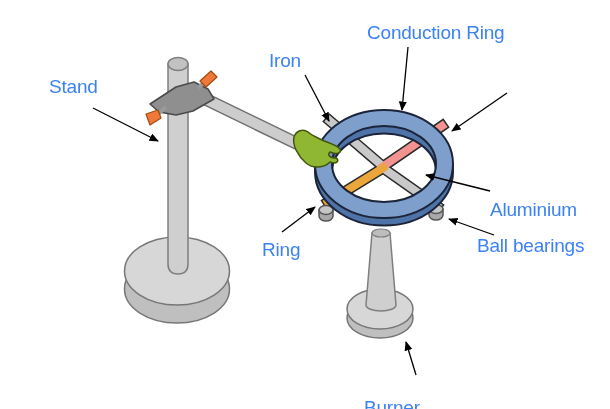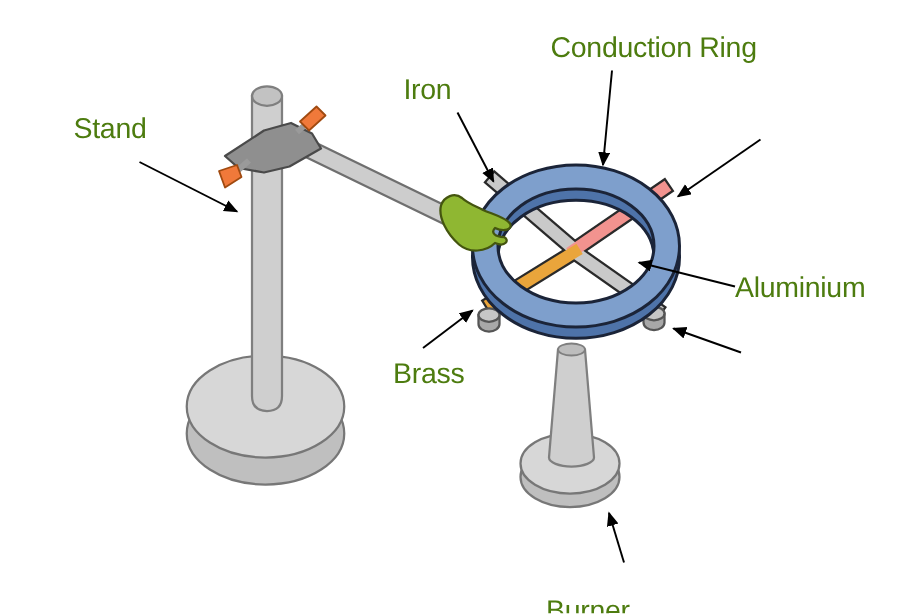--- a/index.html
+++ b/index.html
@@ -6,21 +6,21 @@
   .canvas{
     position:relative;
     width:610px;height:409px;
     background:#ffffff;
     font-family:"Liberation Sans", sans-serif;
     overflow:hidden;
   }
   .canvas svg{position:absolute;left:0;top:0;}
   .lbl{
     position:absolute;
-    color:#4d7c0f;
+    color:#3b82f6;
     font-size:19px;
     line-height:1.0;
     white-space:nowrap;
     letter-spacing:-0.2px;
   }
 </style>
 </head>
 <body>
 
 <div class="canvas">
@@ -101,17 +101,18 @@
     <line x1="490" y1="191" x2="426" y2="175" marker-end="url(#ah)"></line>
     <line x1="282" y1="232" x2="315" y2="207" marker-end="url(#ah)"></line>
     <line x1="494" y1="235" x2="449" y2="219" marker-end="url(#ah)"></line>
     <line x1="416" y1="375" x2="406" y2="342" marker-end="url(#ah)"></line>
   </g>
 </svg>
 
 <div class="lbl" style="left:49px;top:77px;">Stand</div>
 <div class="lbl" style="left:269px;top:51px;text-align:right;">Iron</div>
 <div class="lbl" style="left:367px;top:23px;">Conduction Ring</div>
-<div class="lbl" style="left:490px;top:183px;">Aluminium</div>
-<div class="lbl" style="left:262px;top:240px;">Brass</div>
+<div class="lbl" style="left:490px;top:200px;">Aluminium</div>
+<div class="lbl" style="left:262px;top:240px;">Ring</div>
+<div class="lbl" style="left:477px;top:236px;">Ball bearings</div>
 <div class="lbl" style="left:364px;top:398px;">Burner</div>
 
 </div>
 
 </body></html>

